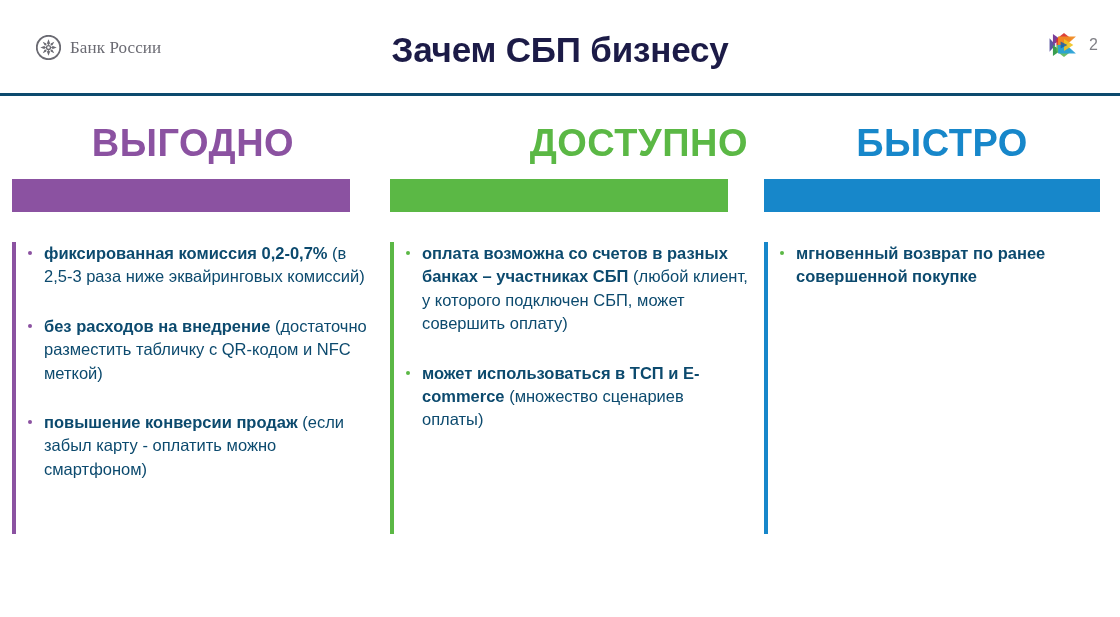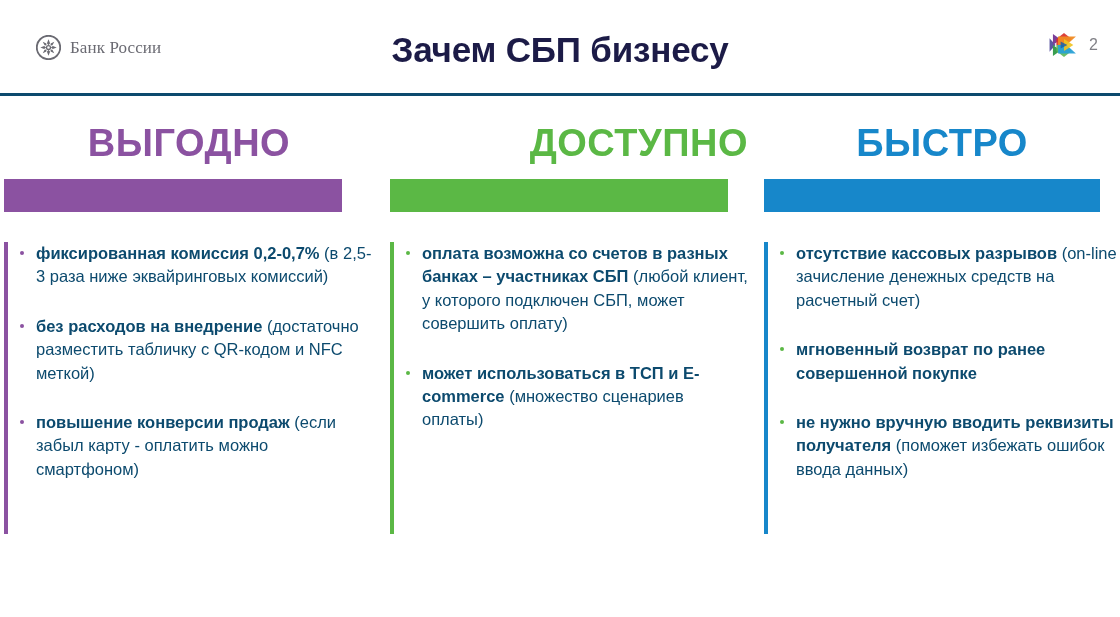--- a/index.html
+++ b/index.html
@@ -77,21 +77,21 @@
     left: 0;
     top: 96px;
     width: 1120px;
     height: 521px;
     display: flex;
   }
   .column {
     position: relative;
     box-sizing: border-box;
   }
-  .col-0 { width: 374px; padding-left: 4px; }
+  .col-0 { width: 374px; padding-left: 12px; }
   .col-1 { width: 374px; padding-left: 16px; }
   .col-2 { width: 372px; padding-left: 16px; }
 
   .col-heading {
     margin: 0;
     padding-top: 28px;
     font-size: 38px;
     font-weight: bold;
     text-align: center;
     line-height: 1.05;
@@ -227,24 +227,18 @@
         <span class="dot"></span><b>может использоваться в ТСП и E-commerce</b><span class="reg"> (множество сценариев оплаты)</span>
       </div>
     </div>
   </div>
 
   <div class="column col-2">
     <div class="col-heading heading-blue">БЫСТРО</div>
     <div class="col-bar bar-blue"></div>
     <div class="bullets">
       <div class="bullet">
-        <span class="dot"></span><b>отсутствие кассовых разрывов</b><span class="reg"> (on-line зачисление денежных средств на расчетный счет)</span>
-      </div>
-      <div class="bullet">
         <span class="dot"></span><b>мгновенный возврат по ранее совершенной покупке</b><span class="reg"></span>
       </div>
-      <div class="bullet">
-        <span class="dot"></span><b>не нужно вручную вводить реквизиты получателя</b><span class="reg"> (поможет избежать ошибок ввода данных)</span>
-      </div>
     </div>
   </div>
 
 </div>
 
 </body></html>

